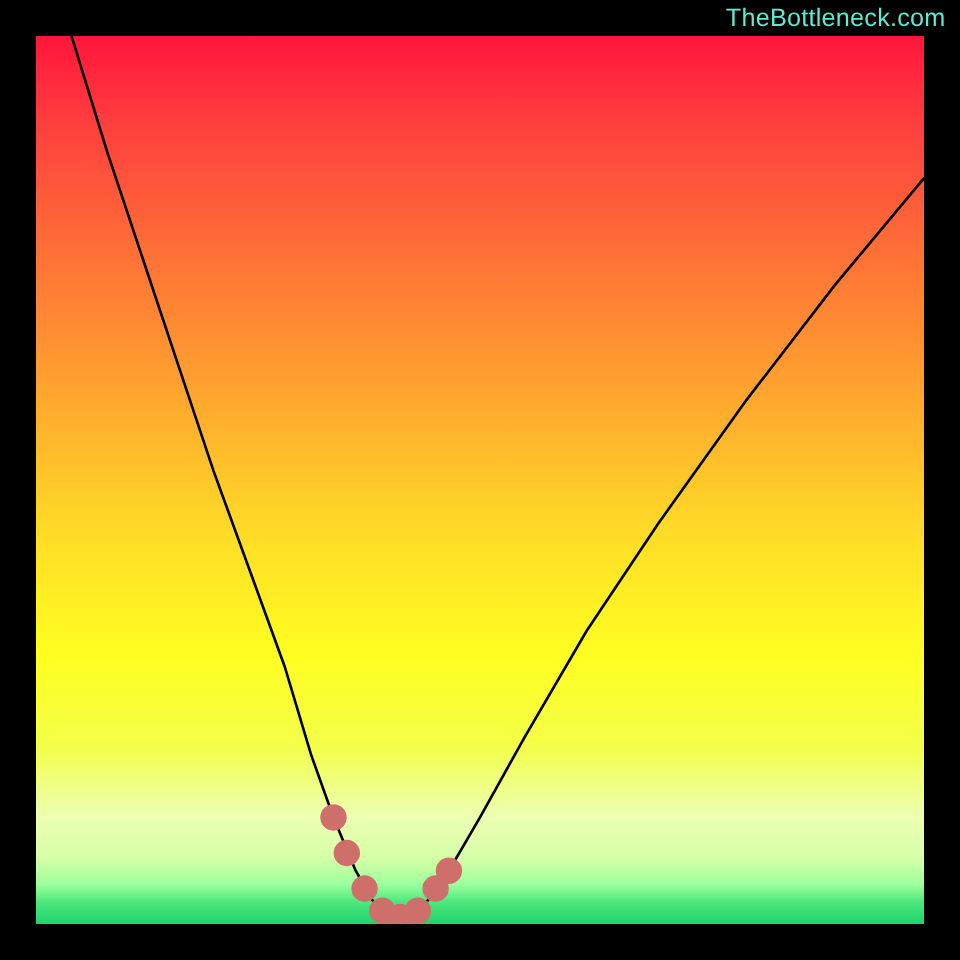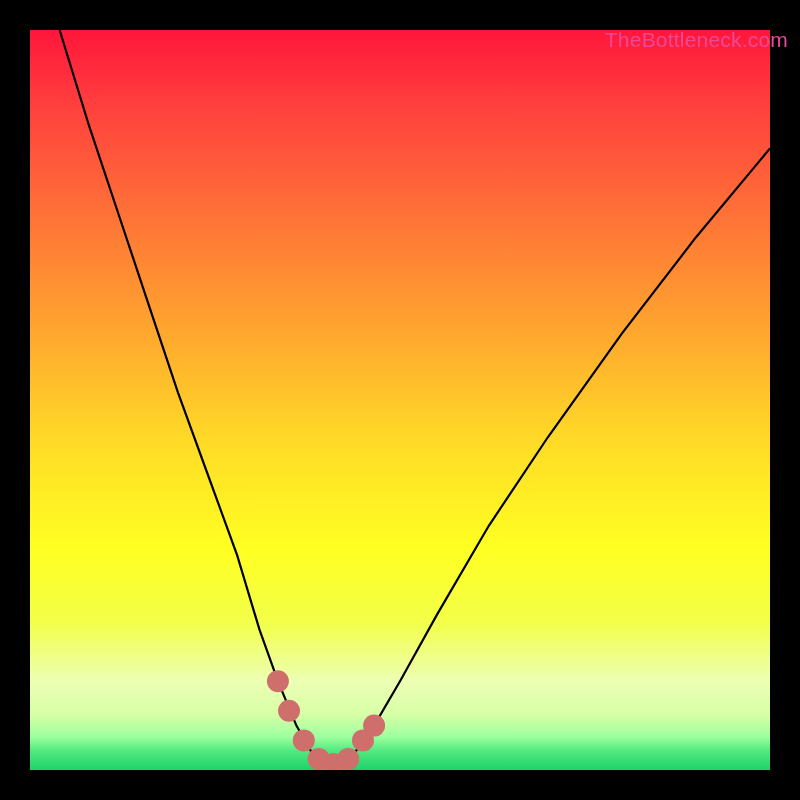--- a/index.html
+++ b/index.html
@@ -38,25 +38,24 @@
     position: absolute;
     left: 0;
     top: 0;
     width: 100%;
     height: 100%;
   }
   .watermark {
     position: absolute;
     top: 4px;
     right: 12px;
-    color: #ec4899;
+    color: #5eead4;
     font-size: 21px;
     font-weight: 400;
     letter-spacing: 0.2px;
-    margin-top: 24px;
   }
 </style>
 </head>
 <body>
 
 <div class="frame">
 
   <div class="plot-area">
 
     <svg class="gradient" viewBox="0 0 740 740" preserveAspectRatio="none">

